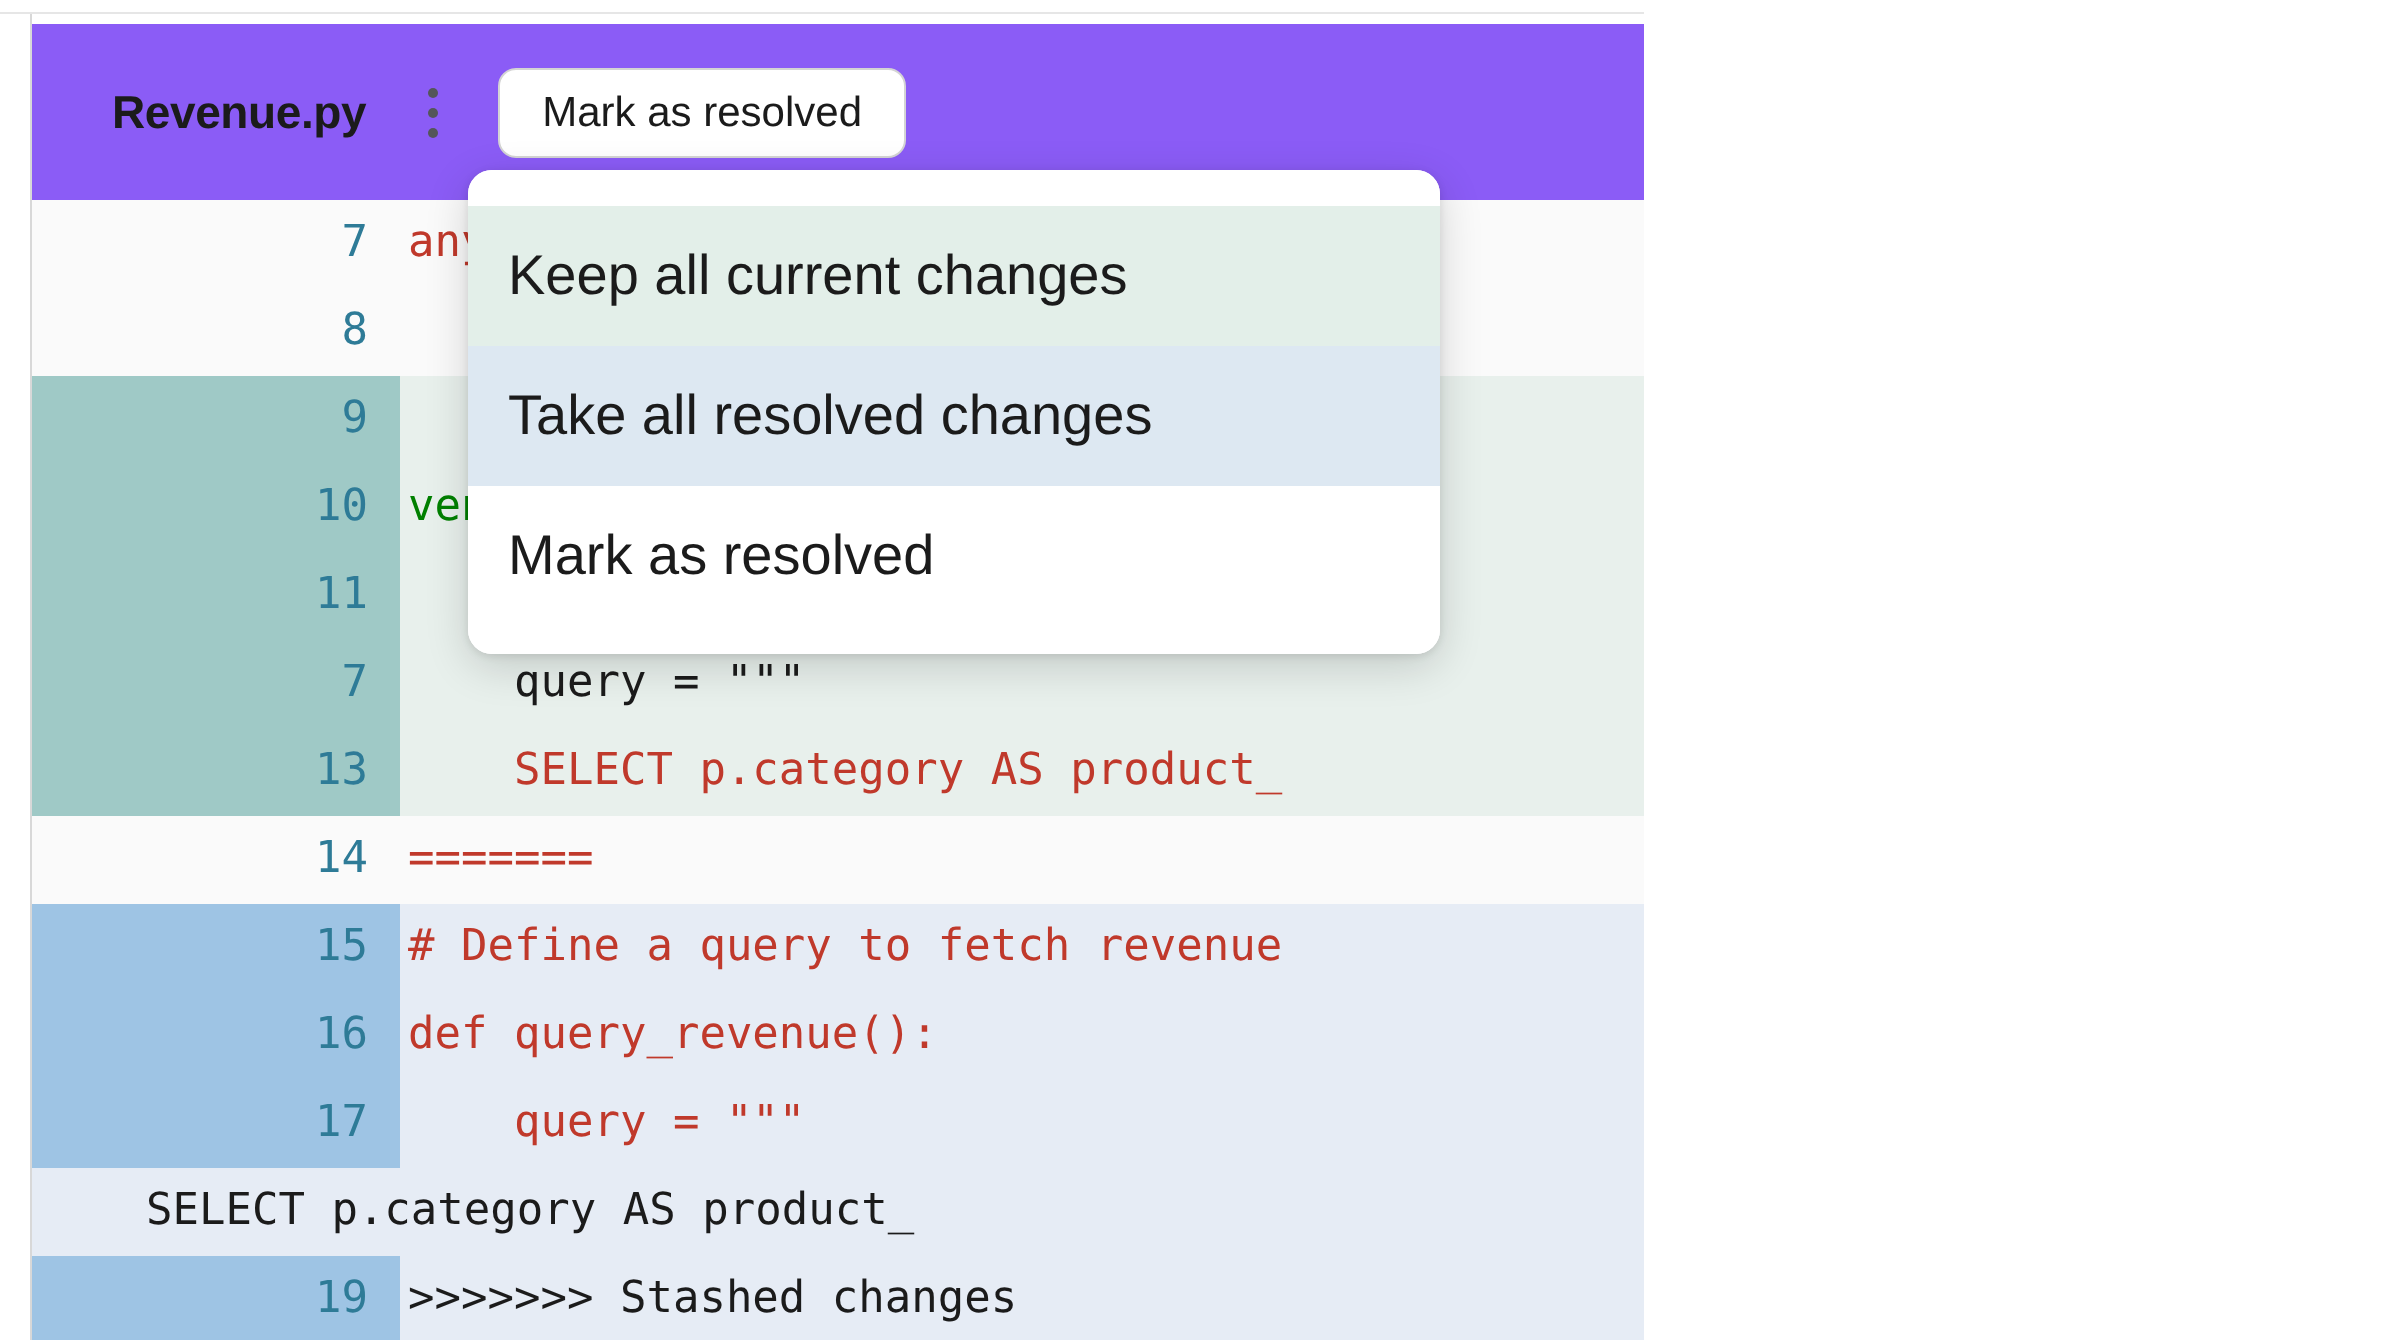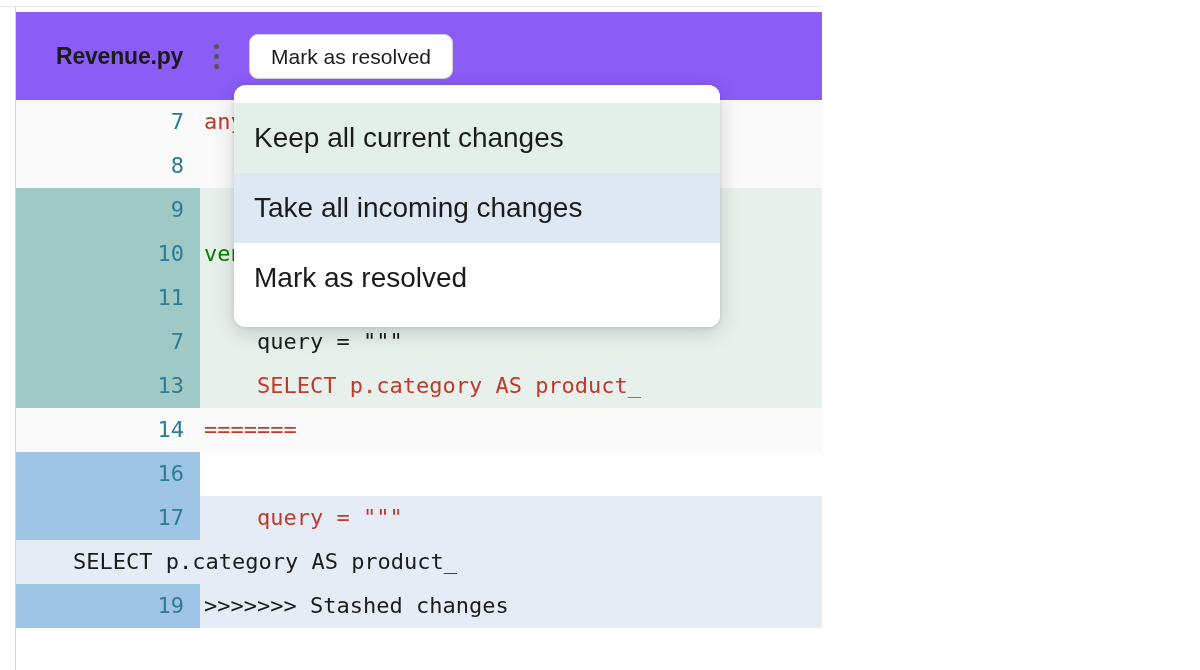--- a/index.html
+++ b/index.html
@@ -254,21 +254,26 @@
           </div>
           <div class="code-row row-current">
             <div class="gutter">13</div>
             <div class="code-text t-red">    SELECT p.category AS product_</div>
           </div>
           <div class="code-row row-ctx">
             <div class="gutter">14</div>
             <div class="code-text t-red">=======</div>
           </div>
           <div class="code-row row-incoming">
+            <div class="gutter">15</div>
+            <div class="code-text t-red"># Define a query to fetch revenue</div>
+          </div>
+          <div class="code-row row-incoming">
             <div class="gutter">16</div>
+            <div class="code-text t-red">def query_revenue():</div>
           </div>
           <div class="code-row row-incoming">
             <div class="gutter">17</div>
             <div class="code-text t-red">    query = """</div>
           </div>
           <div class="code-row row-incoming">
             <div class="code-text t-dark">    SELECT p.category AS product_</div>
           </div>
           <div class="code-row row-incoming">
             <div class="gutter">19</div>
@@ -276,19 +281,19 @@
           </div>
         </div>
     </div>
 
   </div>
 
   <div class="menu">
     <div class="menu-top-pad"></div>
     <div id="menu-items">
         <div class="menu-item variant-green">Keep all current changes</div>
-        <div class="menu-item variant-blue">Take all incoming changes</div>
+        <div class="menu-item variant-blue">Take all resolved changes</div>
         <div class="menu-item variant-plain">Mark as resolved</div>
       </div>
     <div class="menu-bottom-pad"></div>
   </div>
 
 </div>
 
 </body></html>

